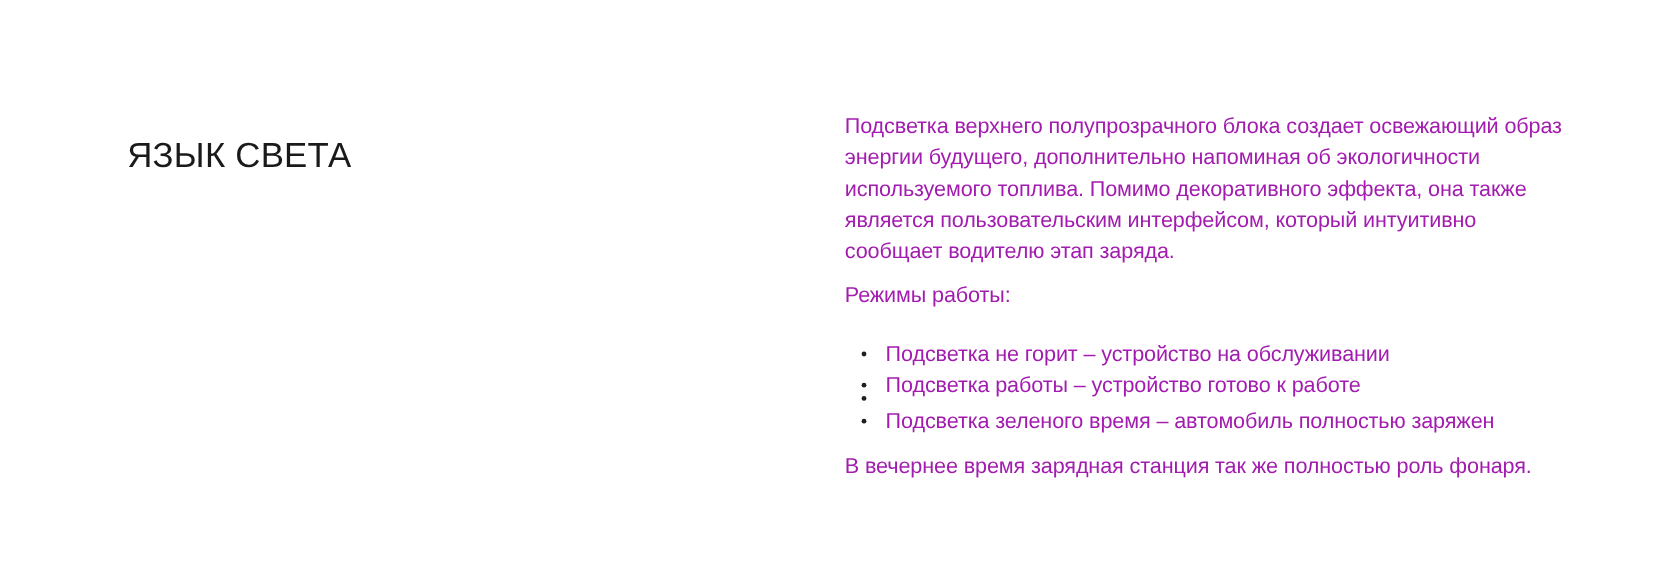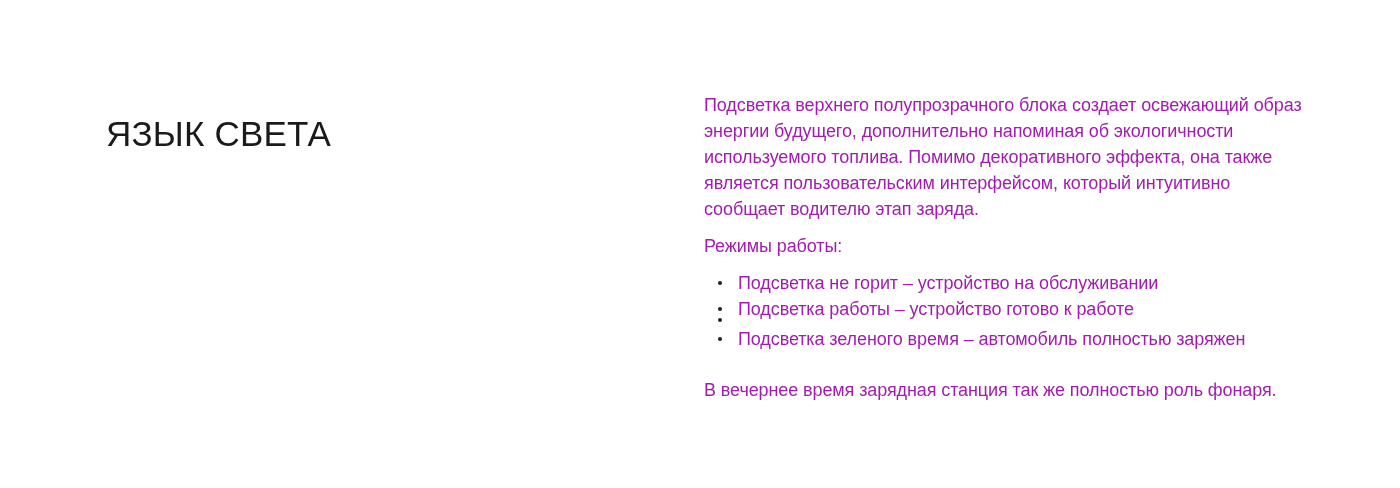--- a/index.html
+++ b/index.html
@@ -12,21 +12,21 @@
     height: 488px;
     position: relative;
     overflow: hidden;
     font-family: "Liberation Sans", sans-serif;
     color: #1a1a1a;
   }
   .section-title {
     position: absolute;
     left: 106px;
     top: 94px;
-    font-size: 35px;
+    font-size: 29px;
     font-weight: 400;
     line-height: 34px;
     letter-spacing: 0.2px;
     color: #1a1a1a;
     white-space: nowrap;
   }
   .content-col {
     position: absolute;
     left: 704px;
     top: 92px;
@@ -34,25 +34,25 @@
     font-size: 18px;
     line-height: 26px;
     letter-spacing: -0.1px;
     color: #a21caf;
   }
   .para {
     margin: 0 0 11px 0;
     white-space: pre-line;
   }
   .modes-label {
-    margin: 0 0 11px 0;
+    margin: 0 0 23px 0;
   }
   ul.modes-list {
     list-style: none;
-    margin: 0 0 25px 0;
+    margin: 0 0 11px 0;
     padding: 0;
   }
   ul.modes-list li {
     display: flex;
     align-items: baseline;
     line-height: 26px;
   }
   ul.modes-list .bullet {
     width: 4px;
     height: 4px;

